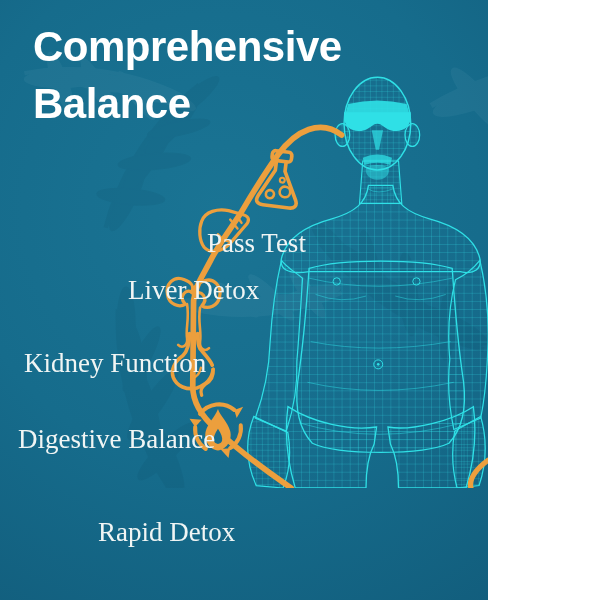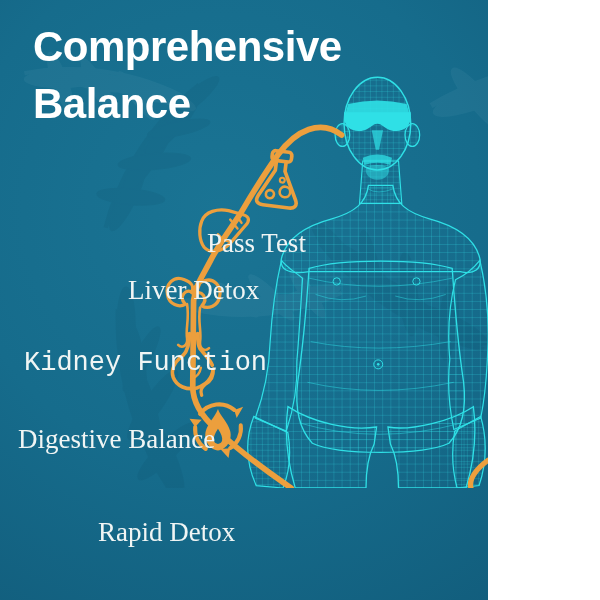--- a/index.html
+++ b/index.html
@@ -22,21 +22,21 @@
     font-family:"Liberation Sans",sans-serif;font-weight:700;
     font-size:42px;line-height:57px;letter-spacing:-0.5px;color:var(--c-text);
   }
   .item-label{
     position:absolute;
     font-family:"Liberation Serif",serif;
     font-size:27px;color:var(--c-label_text);white-space:nowrap;
   }
   .lbl-0{left:207px;top:192px;margin-top:36px;}
   .lbl-1{left:102px;top:275px;margin-left:26px;}
-  .lbl-2{left:24px;top:348px;font-family:Liberation Mono, monospace;}
+  .lbl-2{left:24px;top:348px;}
   .lbl-3{left:18px;top:424px;}
   .lbl-4{left:98px;top:517px;}
   
   .wf{stroke:var(--c-wireframe);fill:none;}
   .wf-fill{fill:var(--c-wireframe);stroke:none;}
   .meshline{stroke:var(--c-wireframe);fill:none;}
   .orange{stroke:var(--c-accent);fill:none;stroke-linecap:round;stroke-linejoin:round;}
   .orange-fill{fill:var(--c-accent);stroke:none;}
   .bgfill{fill:var(--c-background);stroke:none;}
   .frond-light{fill:#bfe9f2;stroke:#bfe9f2;opacity:.05;}

